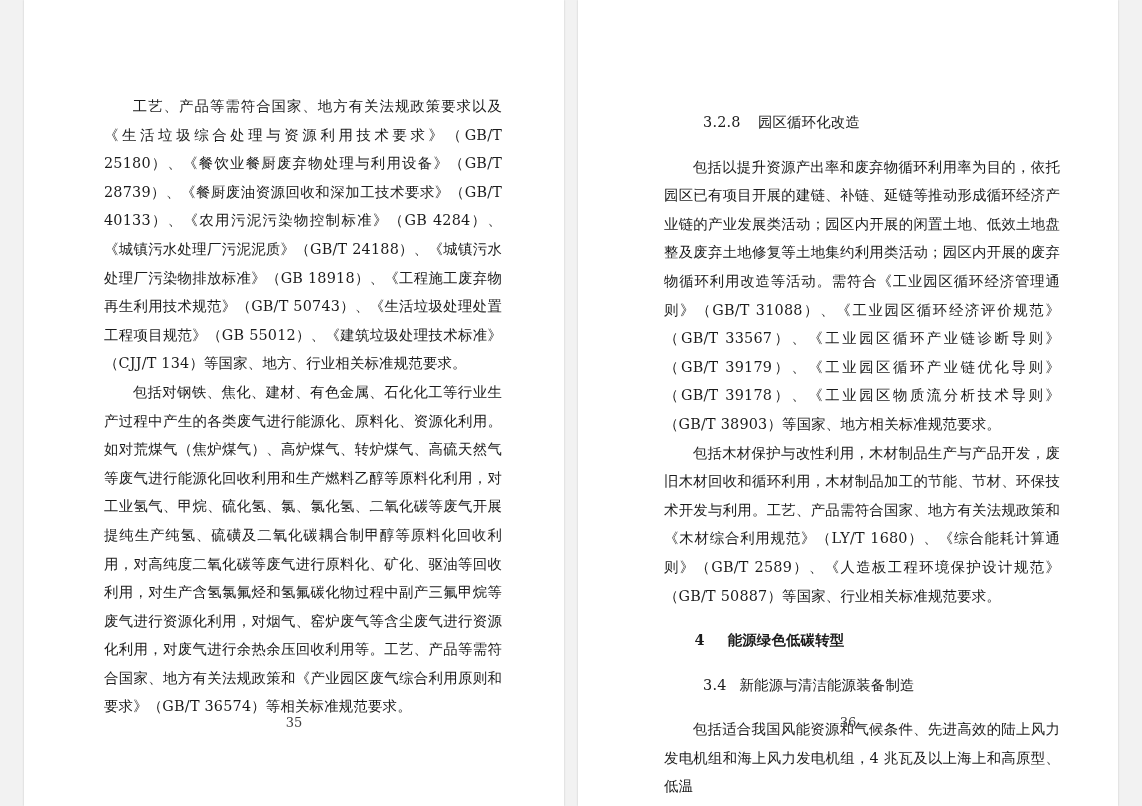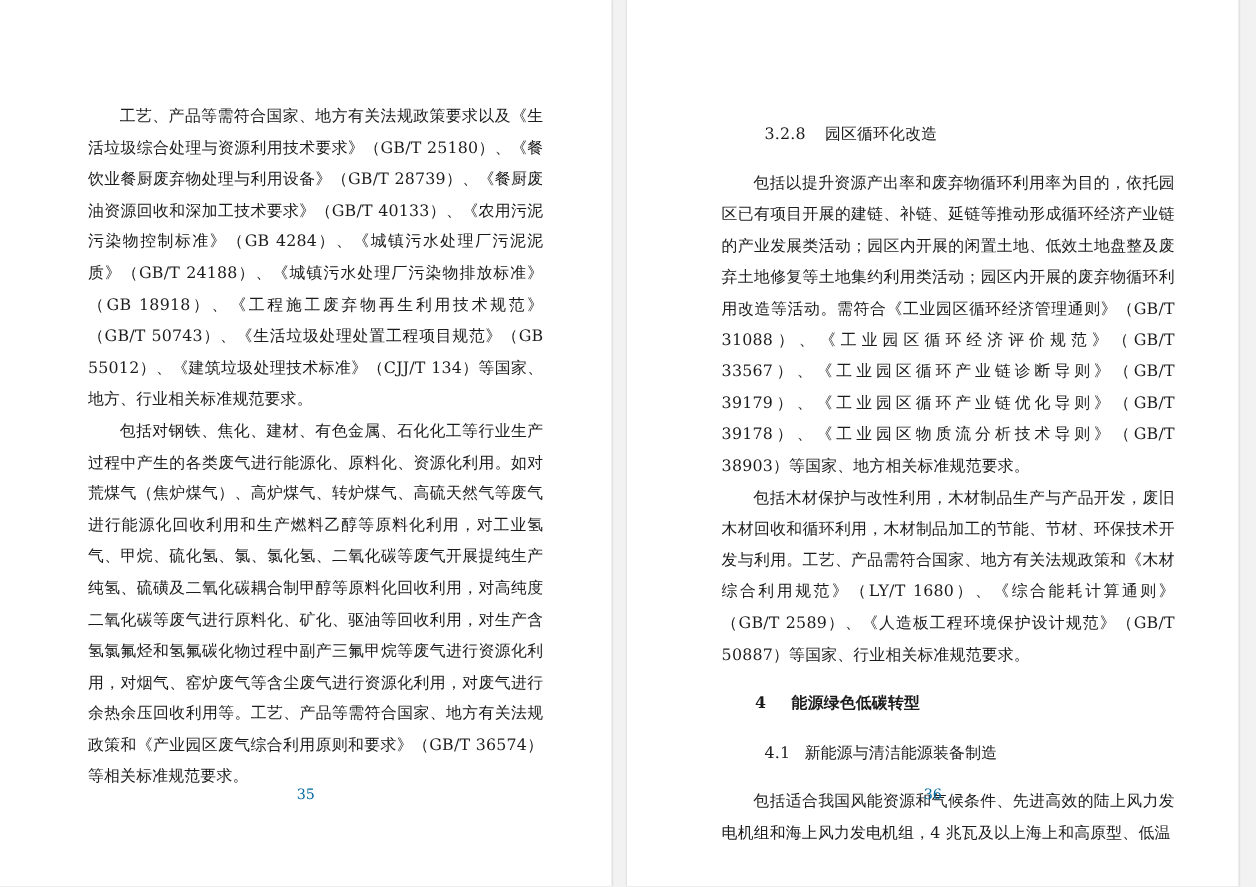--- a/index.html
+++ b/index.html
@@ -7,21 +7,21 @@
     padding: 0;
     background: #f2f2f2;
     width: 1142px;
     height: 806px;
     overflow: hidden;
     font-family: "DejaVu Serif", "Liberation Serif", serif;
   }
   .spread {
     display: flex;
     gap: 14px;
-    padding: 0 0;
+    padding: 0 24px;
     box-sizing: border-box;
     width: 1142px;
     height: 806px;
   }
   .page {
     background: #ffffff;
     width: 556px;
     height: 806px;
     box-sizing: border-box;
     position: relative;
@@ -81,21 +81,21 @@
   .heading.lvl3 .num {
     margin-right: 1.2em;
   }
   .folio {
     position: absolute;
     bottom: 76px;
     left: 0;
     right: 0;
     text-align: center;
     font-size: 13px;
-    color: #0369a1;
+    color: #404040;
     font-family: "DejaVu Serif", "Liberation Serif", serif;
   }
 </style>
 </head>
 <body>
 
 <div class="spread">
 
   <div class="page left">
     <div class="page-body">
@@ -119,21 +119,21 @@
       <p class="indent">包括以提升资源产出率和废弃物循环利用率为目的，依托园区已有项目开展的建链、补链、延链等推动形成循环经济产业链的产业发展类活动；园区内开展的闲置土地、低效土地盘整及废弃土地修复等土地集约利用类活动；园区内开展的废弃物循环利用改造等活动。需符合《工业园区循环经济管理通则》（GB/T 31088）、《工业园区循环经济评价规范》（GB/T 33567）、《工业园区循环产业链诊断导则》（GB/T 39179）、《工业园区循环产业链优化导则》（GB/T 39178）、《工业园区物质流分析技术导则》（GB/T 38903）等国家、地方相关标准规范要求。</p>
 
 
       <p class="indent">包括木材保护与改性利用，木材制品生产与产品开发，废旧木材回收和循环利用，木材制品加工的节能、节材、环保技术开发与利用。工艺、产品需符合国家、地方有关法规政策和《木材综合利用规范》（LY/T 1680）、《综合能耗计算通则》（GB/T 2589）、《人造板工程环境保护设计规范》（GB/T 50887）等国家、行业相关标准规范要求。</p>
 
       <div class="heading lvl1">
         <span class="num">4</span><span>能源绿色低碳转型</span>
       </div>
 
       <div class="heading lvl2">
-        <span class="num">4.1</span><span>新能源与清洁能源装备制造</span>
+        <span class="num">3.4</span><span>新能源与清洁能源装备制造</span>
       </div>
 
 
       <p class="indent">包括适合我国风能资源和气候条件、先进高效的陆上风力发电机组和海上风力发电机组，4 兆瓦及以上海上和高原型、低温</p>
 
     </div>
     <div class="folio">36</div>
   </div>
 
 </div>

